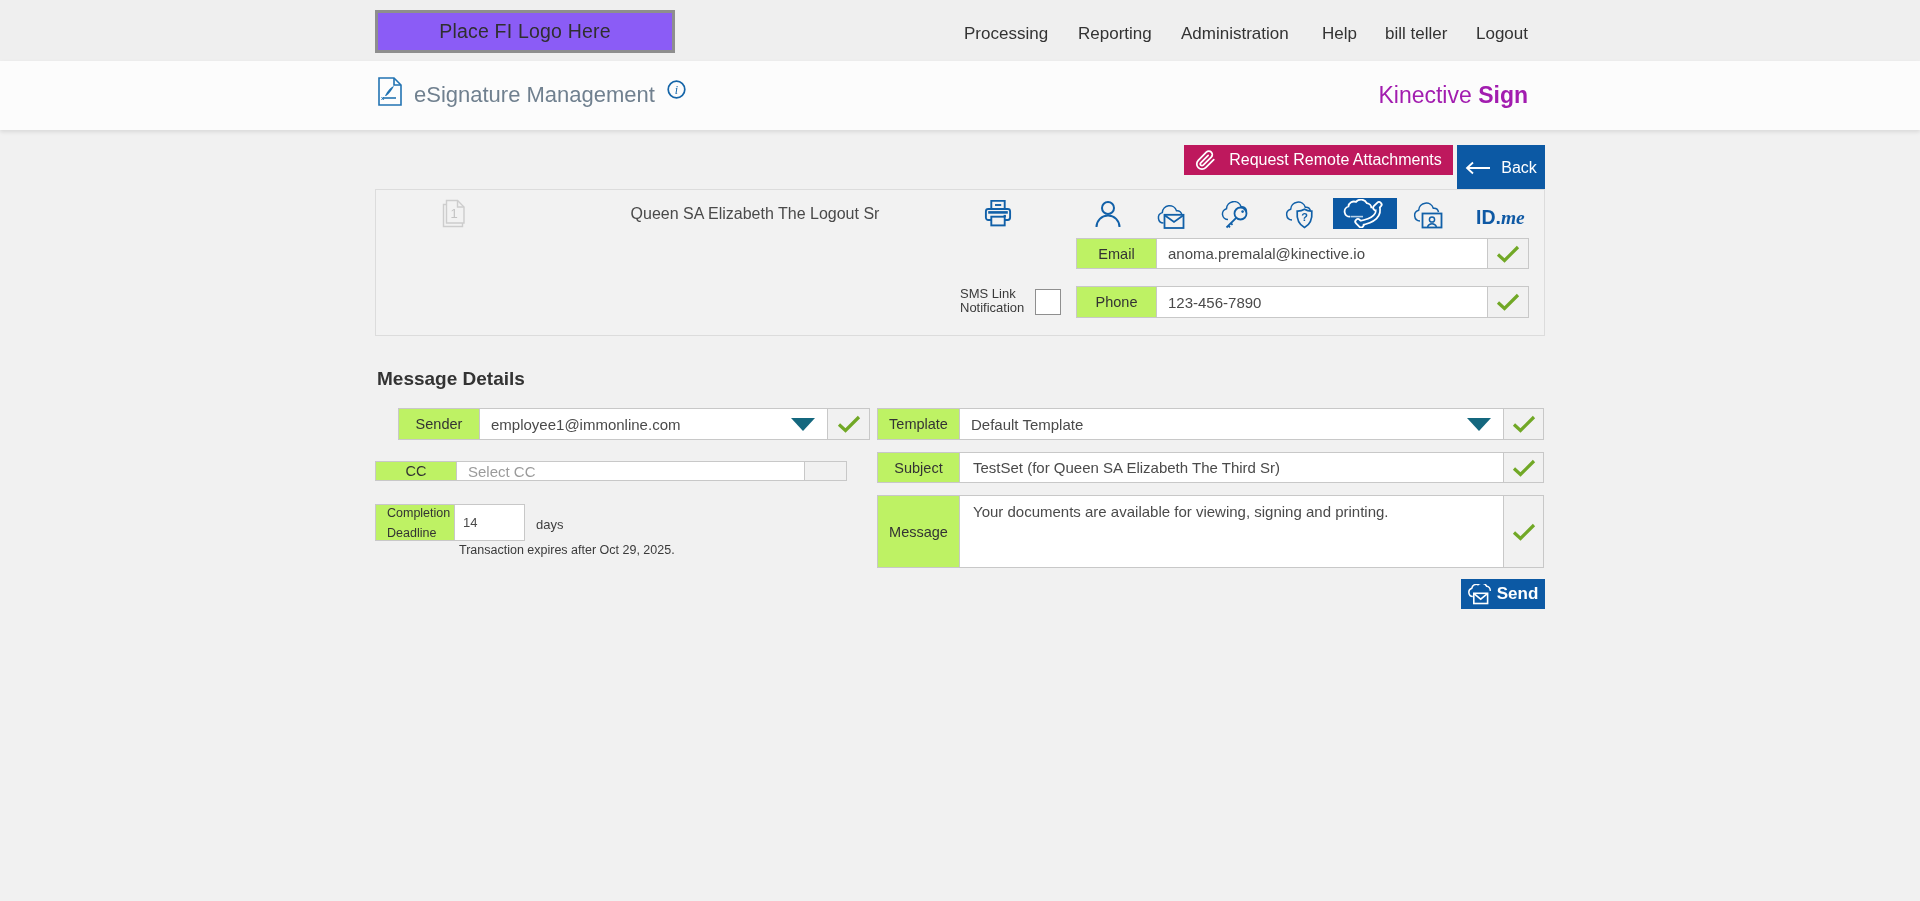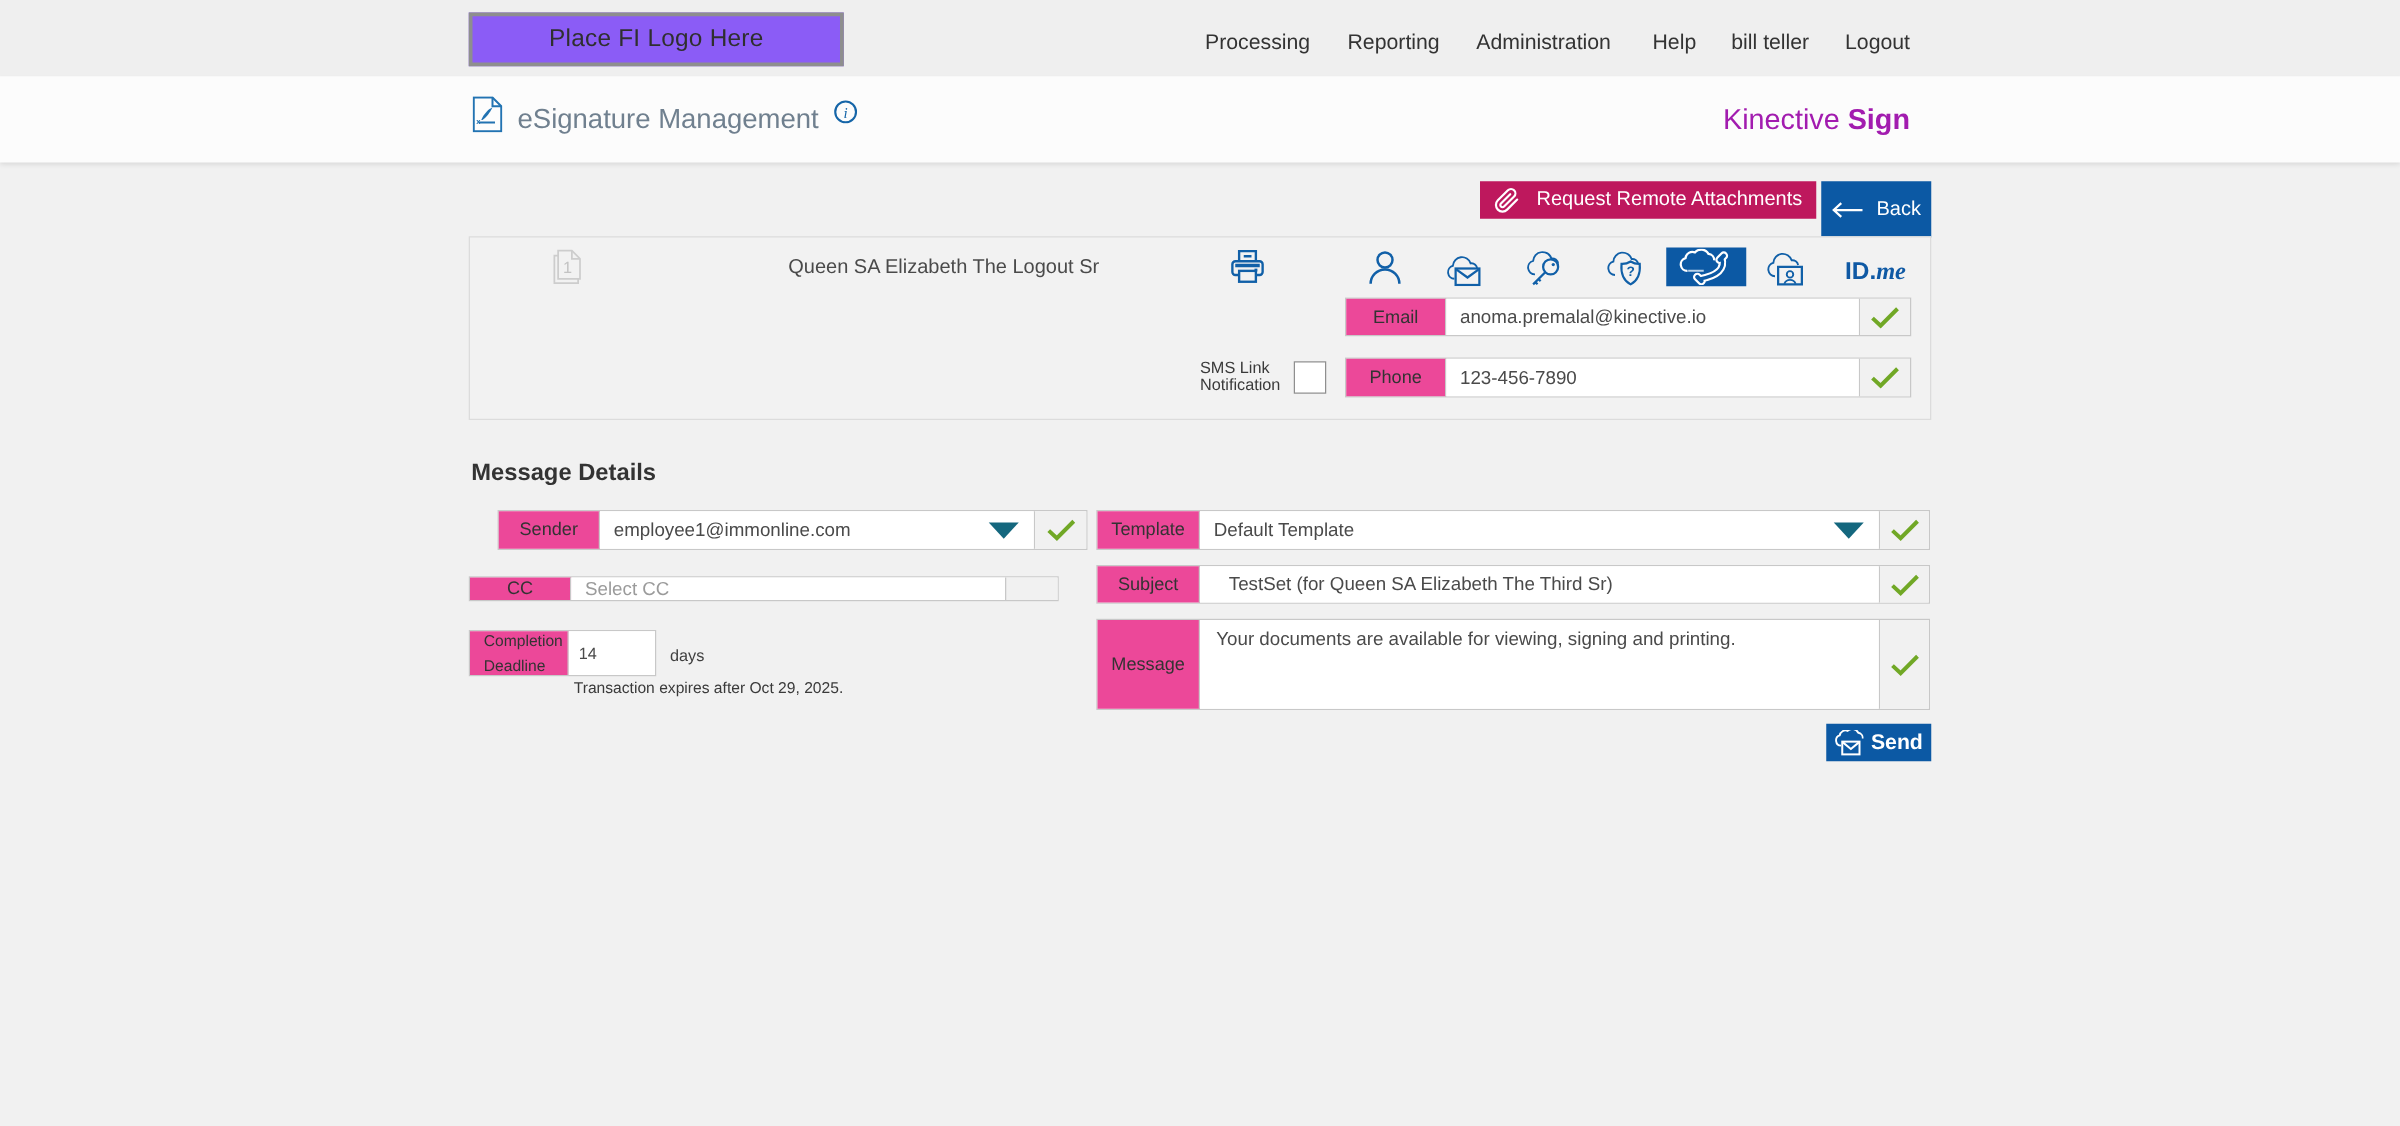--- a/index.html
+++ b/index.html
@@ -11,21 +11,21 @@
   .nav { position:absolute; top:24px; font-size:17px; color:#333; white-space:nowrap; }
   #whitebar { position:absolute; left:0; top:61px; width:1920px; height:69px; background:#fcfcfc; box-shadow:0 2px 4px rgba(0,0,0,0.10); }
   #esigtitle { position:absolute; left:414px; top:82px; font-size:22px; color:#70808f; }
   #kinective { position:absolute; right:392px; top:82px; font-size:23px; color:#a21caf; }
   #kinective b { font-weight:700; }
   .btn { position:absolute; display:flex; align-items:center; justify-content:center; color:#fff; font-size:16px; }
   #rra { left:1184px; top:145px; width:269px; height:30px; background:#be185d; }
   #back { left:1457px; top:145px; width:88px; height:45px; background:#0c59a4; }
   #panel { position:absolute; left:375px; top:189px; width:1170px; height:147px; border:1px solid #dcdcdc; background:#f2f2f2; }
   .rowbox { position:absolute; display:flex; border:1px solid #c8c8c8; background:#fff; }
-  .lbl { background:#ec4899; border-right:1px solid #c8c8c8; display:flex; align-items:center; justify-content:center; font-size:14.5px; color:#333; flex-shrink:0; text-align:center; }
+  .lbl { background:#bef264; border-right:1px solid #c8c8c8; display:flex; align-items:center; justify-content:center; font-size:14.5px; color:#333; flex-shrink:0; text-align:center; }
   .ipt { display:flex; align-items:center; font-size:15px; color:#4a4a4a; background:#fff; flex-grow:1; padding-left:11px; position:relative; }
   .chk { background:#f1f1f1; border-left:1px solid #c8c8c8; display:flex; align-items:center; justify-content:center; flex-shrink:0; }
   .tri { width:0; height:0; border-left:12px solid transparent; border-right:12px solid transparent; border-top:13px solid #14677e; position:absolute; }
   #msgdetails { position:absolute; left:377px; top:368px; font-size:19px; font-weight:700; color:#333; }
   .small { font-size:13px; color:#3a3a3a; }
   #sendbtn { left:1461px; top:579px; width:84px; height:30px; background:#0c59a4; font-weight:700; font-size:17px; }
 </style>
 </head>
 <body>
 <div id="page">
@@ -181,21 +181,21 @@
     <div class="ipt" style="">Default Template<span class="tri" style="right:12px; top:9px;"></span></div>
     <div class="chk" style="width:40px;">
         <svg width="24" height="18" viewBox="0 0 24 18">
           <path d="M2 9.5 L8.5 15.5 L22 2" fill="none" stroke="#71a826" stroke-width="3.2"></path>
         </svg>
       </div>
   </div>
 
   <div class="rowbox" style="left:877px; top:452px; width:667px; height:31px;">
     <div class="lbl" style="width:82px;">Subject</div>
-    <div class="ipt" style="padding-left:23px;">TestSet (for Queen SA Elizabeth The Third Sr)</div>
+    <div class="ipt" style="padding-left:13px;">TestSet (for Queen SA Elizabeth The Third Sr)</div>
     <div class="chk" style="width:40px;">
         <svg width="24" height="18" viewBox="0 0 24 18">
           <path d="M2 9.5 L8.5 15.5 L22 2" fill="none" stroke="#71a826" stroke-width="3.2"></path>
         </svg>
       </div>
   </div>
 
   <div class="rowbox" style="left:877px; top:495px; width:667px; height:73px;">
     <div class="lbl" style="width:82px;">Message</div>
     <div class="ipt" style="padding-left:13px; align-items:flex-start; padding-top:7px;">Your documents are available for viewing, signing and printing.</div>

